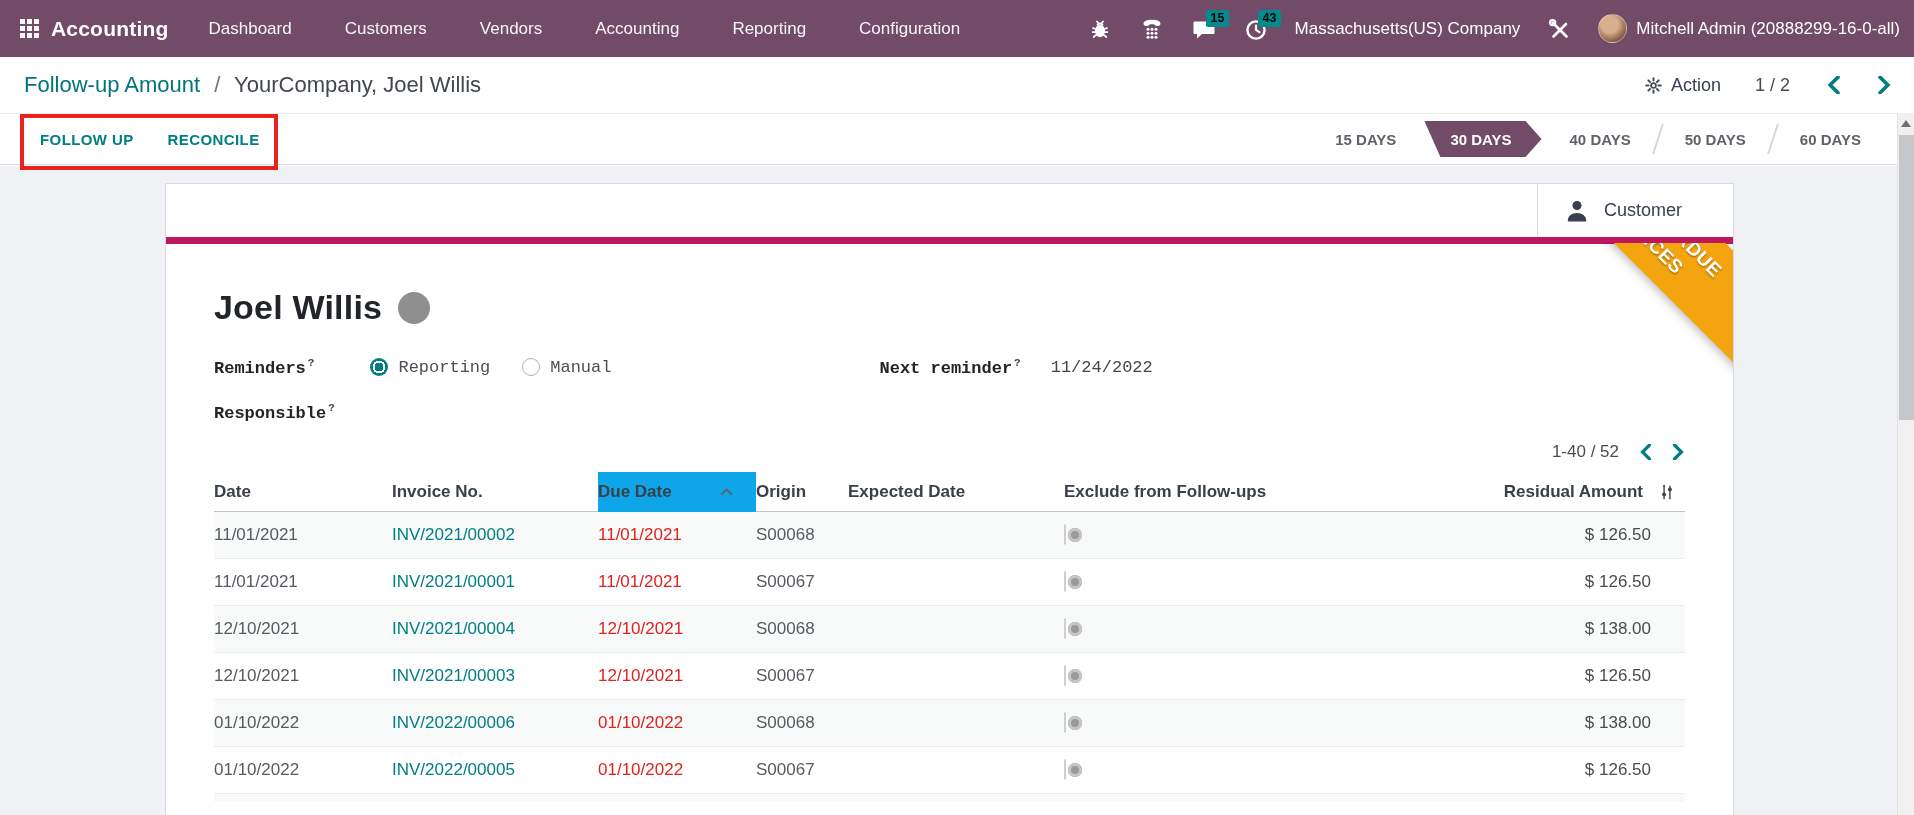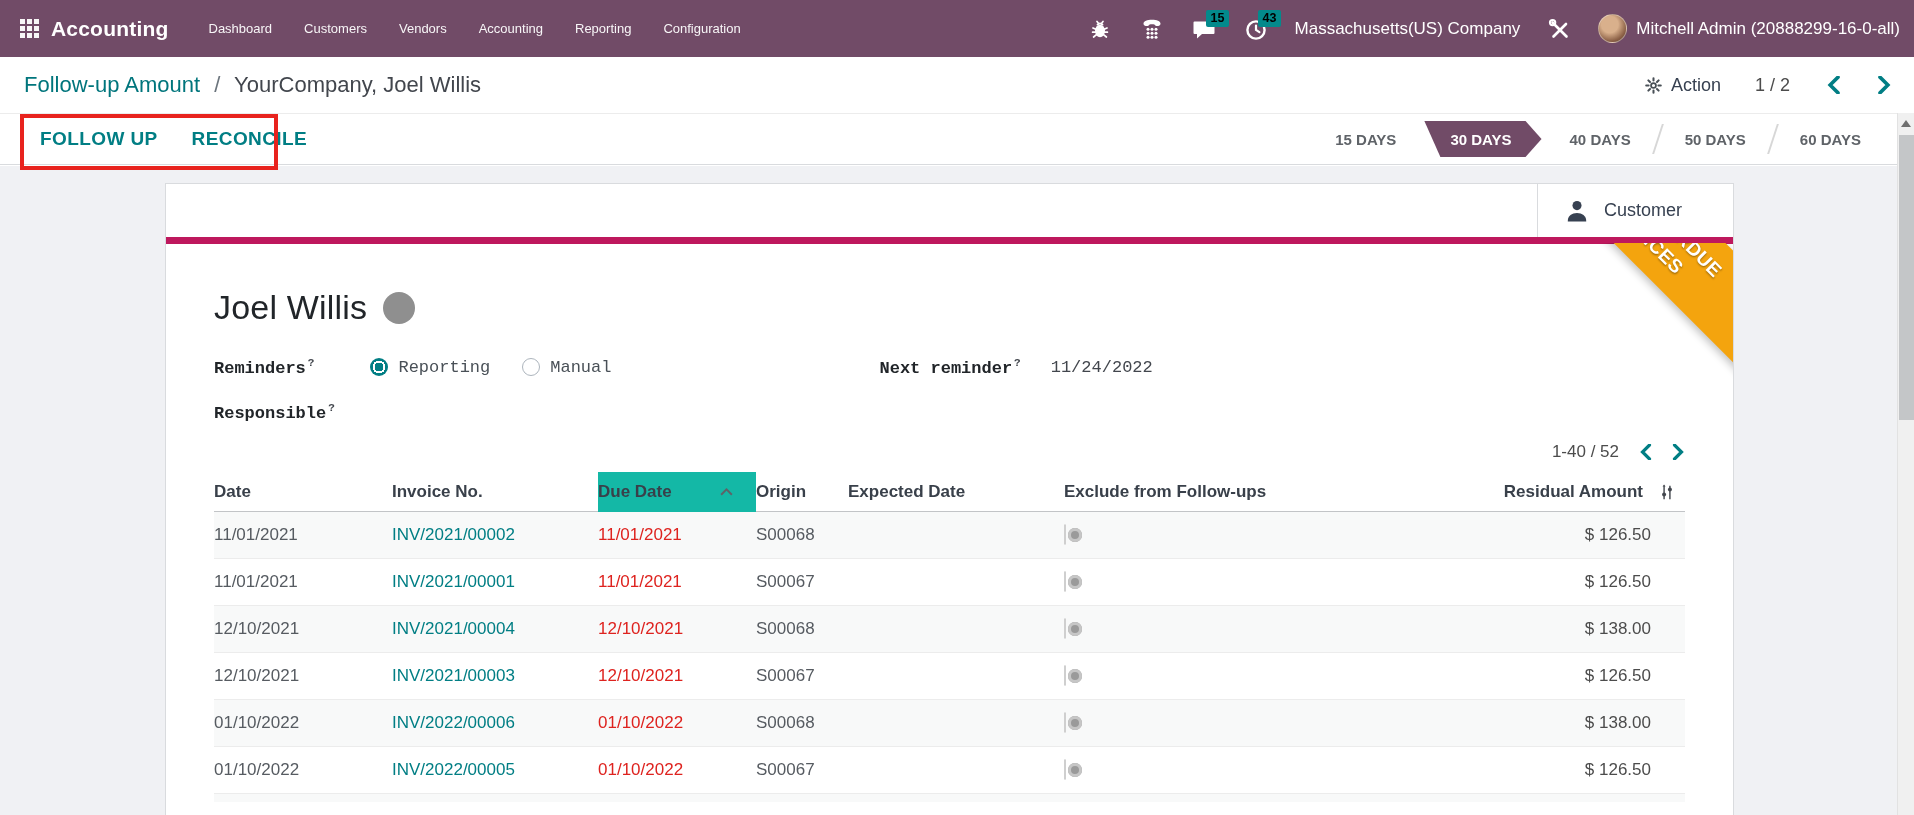--- a/index.html
+++ b/index.html
@@ -6,21 +6,21 @@
   html,body { width:1914px; height:815px; overflow:hidden; }
   body { font-family:"Liberation Sans", sans-serif; background:#fff; color:#444; }
   .screen { position:relative; width:1914px; height:815px; overflow:hidden; background:#fff; }
 
   
   .topnav { position:absolute; top:0; left:0; right:0; height:57px; background:#714B67;
             display:flex; align-items:center; color:#fff; padding:0 14px; }
   .grid-icon { display:grid; grid-template-columns:repeat(3,5px); grid-gap:2px; margin:0 12px 0 6px; cursor:pointer; }
   .grid-icon i { width:5px; height:5px; background:#fff; opacity:.95; }
   .app-name { font-size:21px; font-weight:700; margin-right:40px; letter-spacing:.2px; }
-  .nav-menu { display:flex; align-items:center; gap:32px; font-size:13px; }
+  .nav-menu { display:flex; align-items:center; gap:53px; font-size:17px; }
   .nav-item { cursor:pointer; opacity:.95; }
   .topnav-right { margin-left:auto; display:flex; align-items:center; gap:26px; }
   .nav-ico { position:relative; width:26px; height:26px; display:flex; align-items:center; justify-content:center; cursor:pointer; }
   .nav-ico svg { width:24px; height:24px; }
   .badge { position:absolute; top:-6px; left:15px; background:#038a8c; color:#000000; font-size:12.5px;
            padding:1px 5px; border-radius:2px; font-weight:600; line-height:1.25; }
   .company-name, .user-name { font-size:17px; white-space:nowrap; cursor:pointer; }
   .avatar { width:29px; height:29px; border-radius:50%; margin-right:9px;
             background:radial-gradient(circle at 40% 35%, #d9b08c 0 35%, #8a5f45 70%, #4e342b 100%);
             border:1px solid rgba(255,255,255,.4); }
@@ -37,21 +37,21 @@
   .action-btn { display:flex; align-items:center; gap:8px; font-size:18px; color:#374151; cursor:pointer; }
   .pager { display:flex; align-items:center; gap:36px; font-size:18px; color:#4c4c4c; }
   .chev { cursor:pointer; display:flex; }
   .chev svg { width:15px; height:18px; }
 
   
   .control-bar { position:absolute; top:113px; left:0; right:17px; height:52px; background:#fff;
                  border-top:1px solid #ececec; border-bottom:1px solid #d9dbde;
                  display:flex; align-items:center; justify-content:space-between; padding:0 10px 0 38px; }
   .left-btns { display:flex; align-items:center; gap:30px; }
-  .tbtn { color:#017E84; font-size:19px; font-weight:700; letter-spacing:.4px; cursor:pointer; padding:6px 2px; }
+  .tbtn { color:#017E84; font-size:15px; font-weight:700; letter-spacing:.4px; cursor:pointer; padding:6px 2px; }
   .red-annotation { position:absolute; left:20px; top:114px; width:258px; height:56px;
                     border:4px solid #e8231e; z-index:30; pointer-events:none; }
   .day-tabs { display:flex; align-items:center; height:100%; }
   .day-tab { font-size:15px; font-weight:600; color:#5f6368; padding:0 26px; cursor:pointer; white-space:nowrap; }
   .day-tab.active { background:#714B67; color:#fff; height:36px; display:flex; align-items:center;
                     padding:0 30px 0 26px; margin:0 2px;
                     clip-path:polygon(0 0, calc(100% - 16px) 0, 100% 50%, calc(100% - 16px) 100%, 16px 100%); }
   .tab-sep { width:2px; height:30px; background:#d7d7d7; transform:skewX(-18deg); }
 
   
@@ -70,21 +70,21 @@
   
   .ribbon-wrap { position:absolute; top:59px; right:0; width:238px; height:238px; overflow:hidden; pointer-events:none; z-index:5; }
   .ribbon { position:absolute; top:-54px; right:-92px; width:340px; padding:15px 0; background:#f4a40e;
             transform:rotate(45deg); text-align:center; color:#fff; font-weight:700; font-size:19px;
             line-height:1.3; letter-spacing:.5px; box-shadow:0 3px 8px rgba(0,0,0,.25);
             text-shadow:1px 1px 2px rgba(0,0,0,.35); }
 
   
   .card-body { padding:0 48px; }
   .sheet-title { margin-top:44px; display:flex; align-items:center; }
-  .sheet-title h1 { font-size:34px; font-weight:400; color:#212529; letter-spacing:.2px; }
+  .sheet-title h1 { font-size:34px; font-weight:700; color:#212529; letter-spacing:.2px; }
   .title-dot { width:32px; height:32px; border-radius:50%; background:#8f8f8f; margin-left:16px; }
 
   .fields { margin-top:30px; display:flex; }
   .fcol { display:flex; align-items:center;font-family:Liberation Mono, monospace; }
   .flabel { font-size:17px; font-weight:700; color:#212529; }
   .help-sup { font-size:11px; color:#42464d; vertical-align:super; margin-left:2px; }
   .radio-group { display:flex; align-items:center; gap:32px; margin-left:56px; }
   .radio { display:flex; align-items:center; gap:10px; cursor:pointer; font-size:17px; color:#495057; }
   .rdot { width:18px; height:18px; border-radius:50%; flex:none; }
   .rdot.on  { background:radial-gradient(circle, #017E84 0 4.5px, #ffffff 4.5px 6.5px, #017E84 6.5px); }
@@ -97,21 +97,21 @@
                 font-size:17px; color:#4c4c4c; }
   .list-pager .chev svg { width:13px; height:16px; }
 
   
   .ftable { margin-top:10px; }
   .trow, .thead { display:grid;
     grid-template-columns:178px 206px 158px 92px 216px 287px 1fr 34px;
     align-items:center; }
   .thead { height:40px; font-weight:600; color:#39404a; font-size:17px; border-bottom:1px solid #c2c4c7; }
   .th { padding-right:8px; }
-  .th-due { background:#14b8a6; height:40px; display:flex; align-items:center; justify-content:space-between;
+  .th-due { background:#0ea5e9; height:40px; display:flex; align-items:center; justify-content:space-between;
             padding:0 22px 0 0; cursor:pointer; }
   .sort-caret svg { width:15px; height:11px; }
   .th-residual { text-align:right; }
   .th-adjust { display:flex; justify-content:flex-end; cursor:pointer; }
   .th-adjust svg { width:20px; height:19px; }
   .trow { height:47px; font-size:17px; color:#565b61; border-bottom:1px solid #ececec; cursor:pointer; }
   .trow.alt { background:#f8f9f9; }
   .cell-invoice { color:#017E84; }
   .cell-due { color:#de231f; }
   .cell-amount { text-align:right; color:#4c4c4c; }

